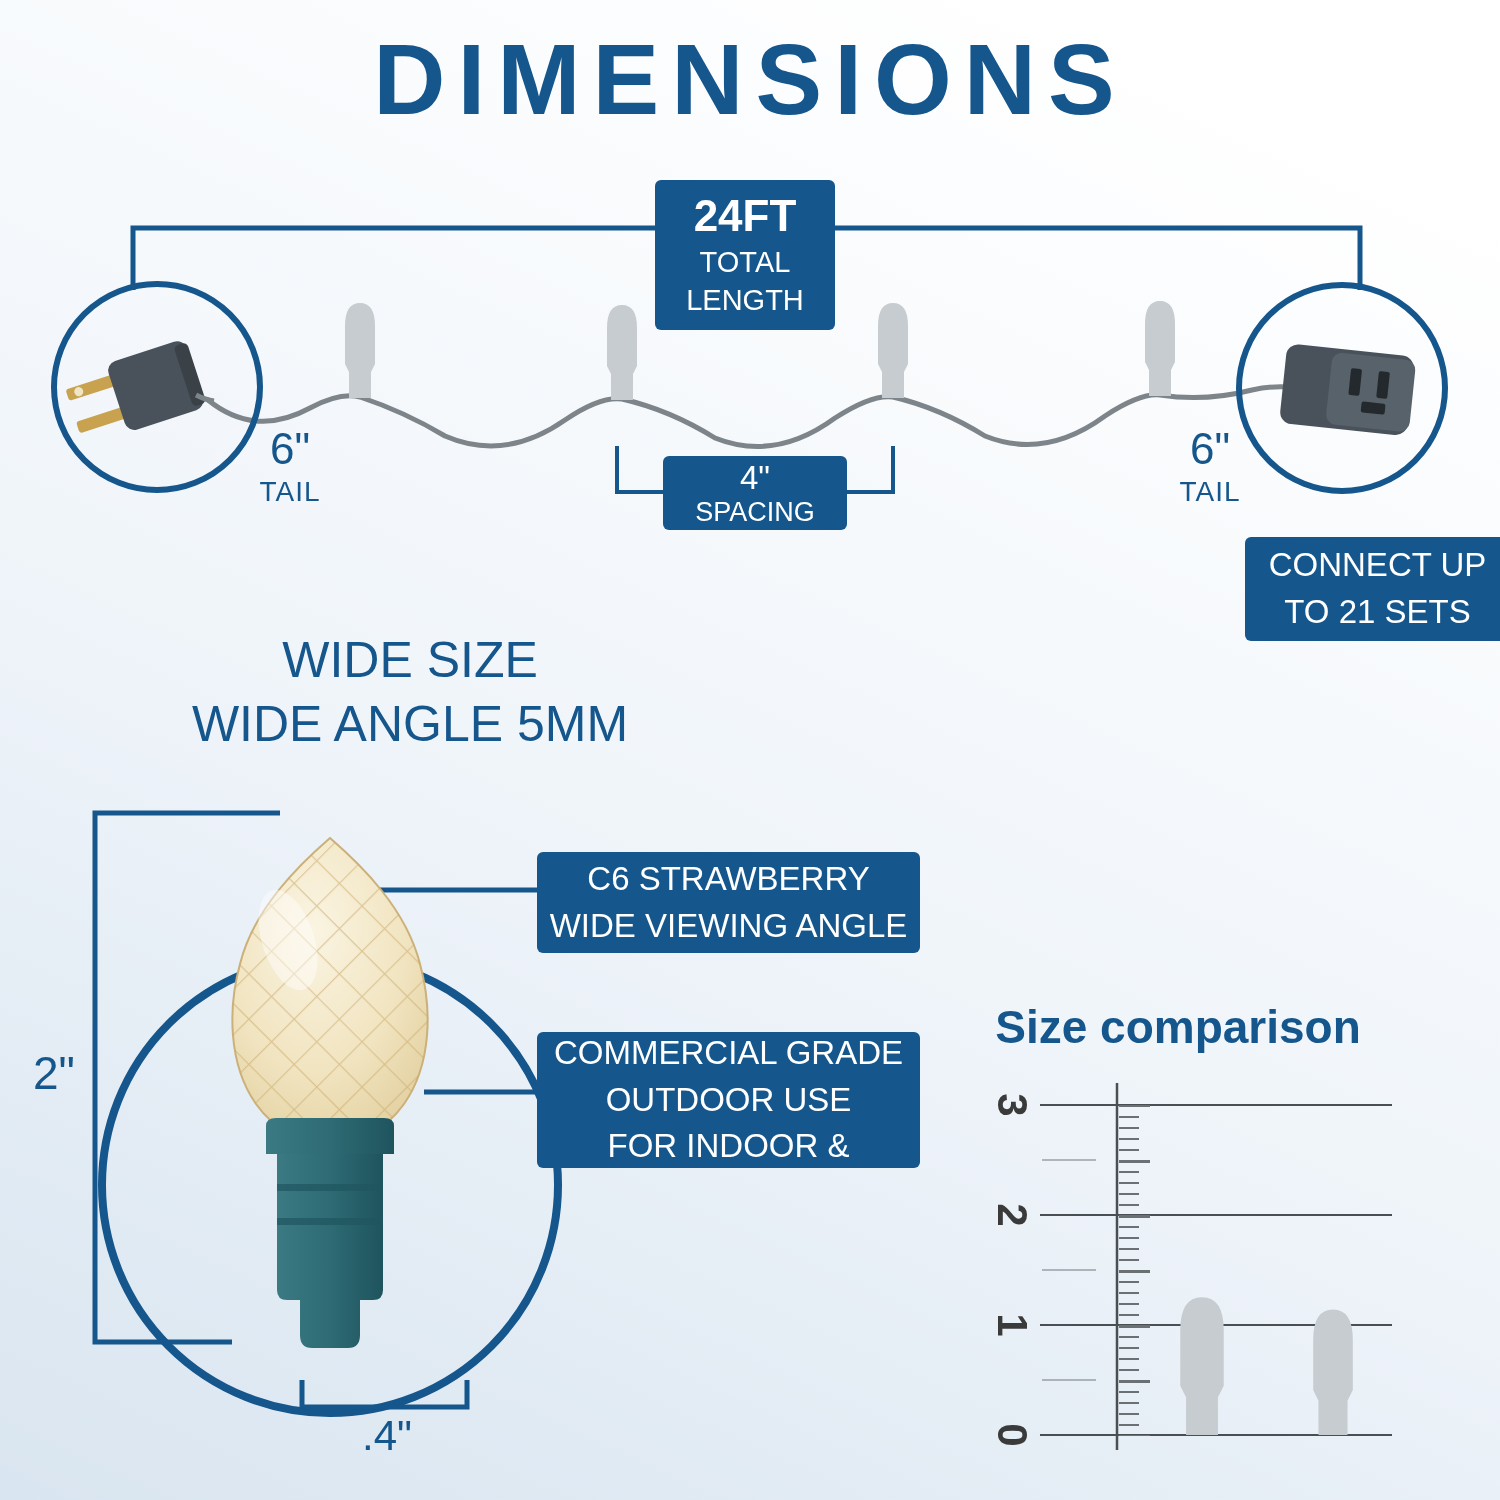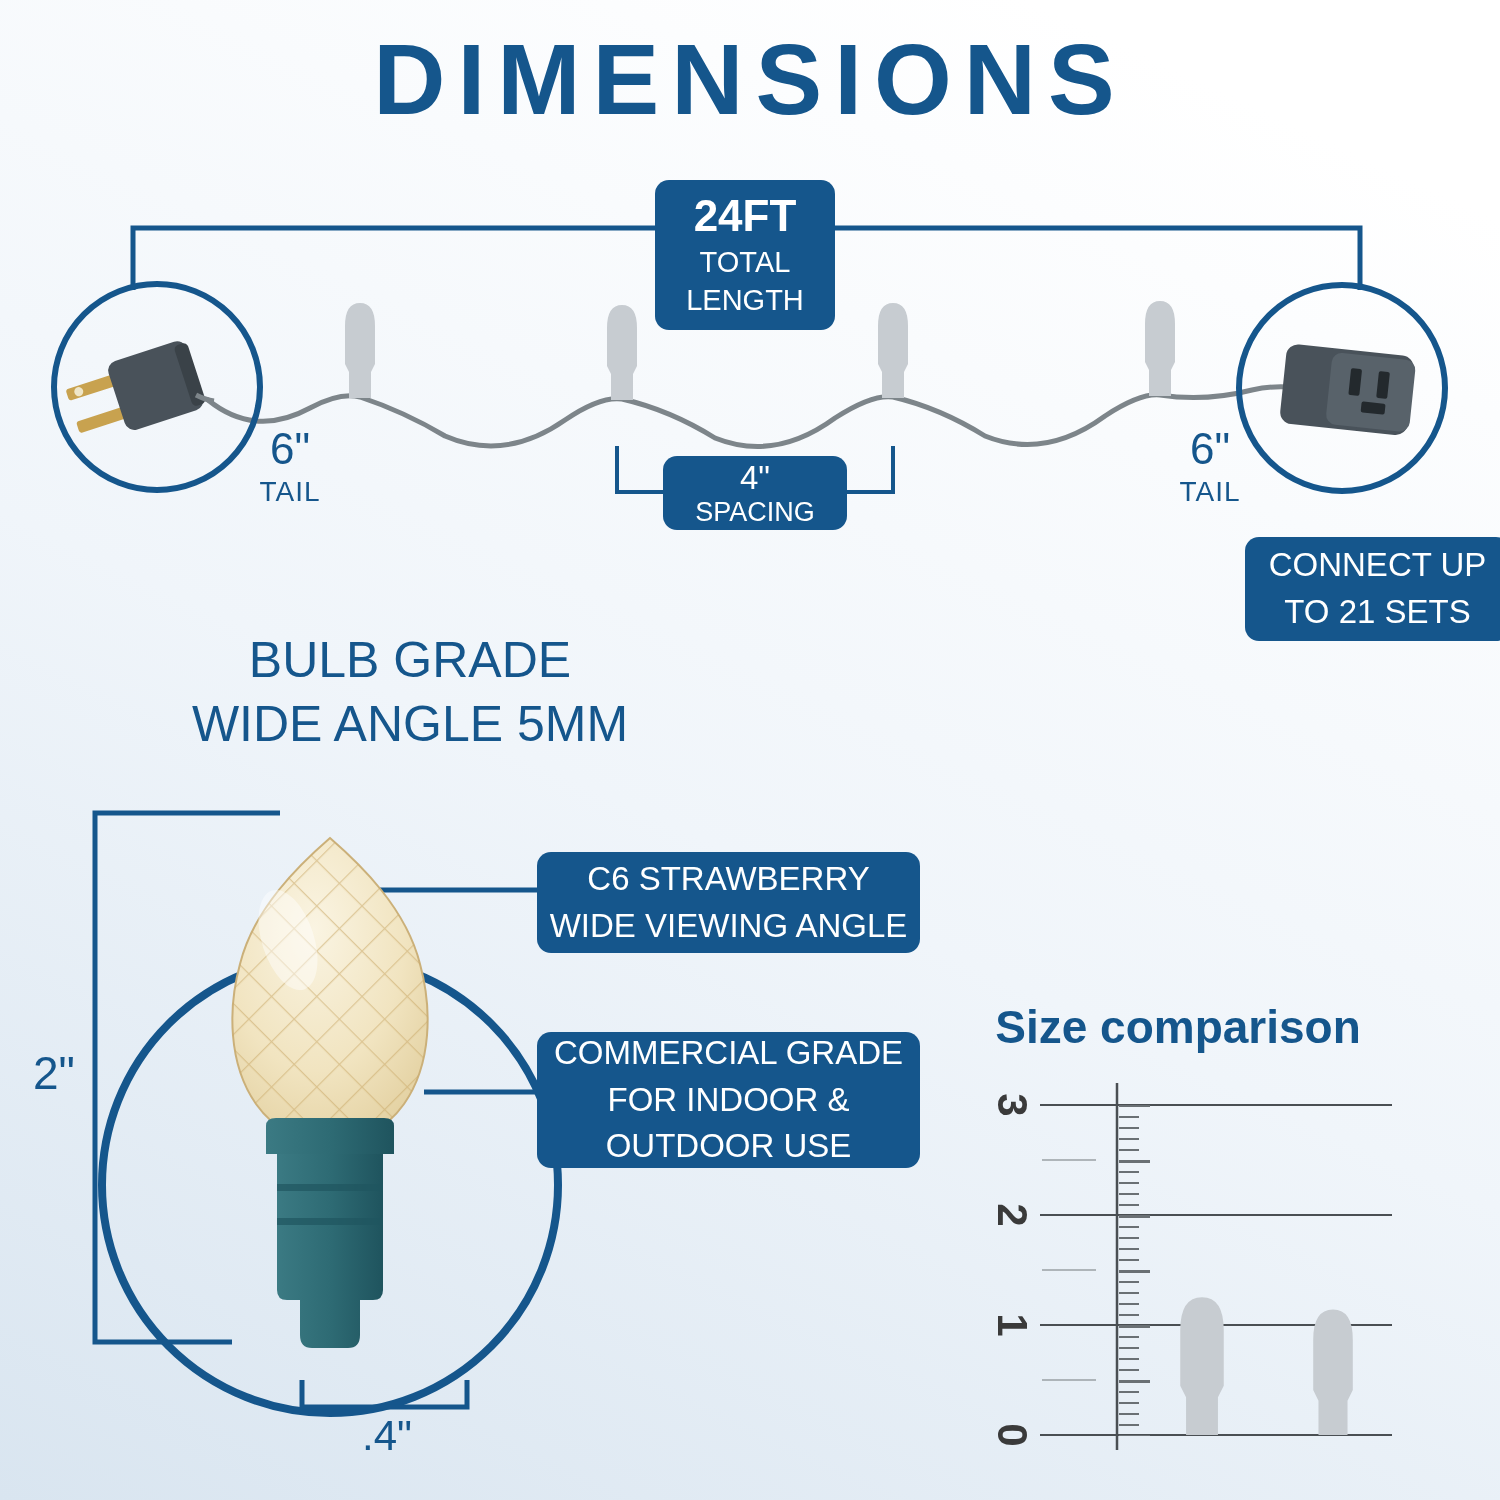--- a/index.html
+++ b/index.html
@@ -3,21 +3,21 @@
 <meta charset="utf-8">
 <style>
   *{margin:0;padding:0;box-sizing:border-box}
   html,body{width:1500px;height:1500px}
   body{font-family:"Liberation Sans",sans-serif;background:linear-gradient(205deg,#ffffff 10%,#f0f5fa 55%,#d9e5f0 100%)}
   .stage{position:relative;width:1500px;height:1500px;overflow:hidden}
   svg.layer{position:absolute;left:0;top:0}
   .abs{position:absolute}
   .blue{color:#15568c}
   .title{text-align:center;font-size:100px;font-weight:600;letter-spacing:12px}
-  .bluebox{position:absolute;background:#15568c;color:#fff;text-align:center;border-radius:14px;display:flex;flex-direction:column;justify-content:center;align-items:center}
+  .bluebox{position:absolute;background:#15568c;color:#fff;text-align:center;border-radius:6px;display:flex;flex-direction:column;justify-content:center;align-items:center}
   .bb-big{font-size:44px;font-weight:600;margin-bottom:2px}
   .bb-line{font-size:29px;line-height:1.32}
   .measure{text-align:center}
   .m-val{font-size:44px;font-weight:500}
   .m-lab{font-size:28px;letter-spacing:1px;margin-top:2px}
   .co-line{font-size:33px;line-height:1.42}
   .heading{ text-align:center;font-size:50px;font-weight:500;line-height:1.28}
   .rnum{position:absolute;width:48px;height:48px;display:flex;align-items:center;justify-content:center;font-size:42px;font-weight:600;color:#3a3a3a;transform:rotate(90deg)}
 </style>
 </head>
@@ -132,37 +132,37 @@
     <div class="m-val">6"</div>
     <div class="m-lab">TAIL</div>
   </div>
 
   <div class="bluebox" style="left:1245px;top:537px;width:265px;height:104px;">
     <div class="co-line">CONNECT UP</div>
     <div class="co-line">TO 21 SETS</div>
   </div>
 
   <div class="abs blue heading" style="left:120px;top:628px;width:580px;">
-    <div>BULB GRADE</div>
+    <div>WIDE SIZE</div>
     <div>WIDE ANGLE 5MM</div>
   </div>
 
   <div class="abs blue" style="left:18px;top:1046px;width:72px;font-size:46px;font-weight:500;text-align:center;">2"</div>
 
   <div class="abs blue" style="left:322px;top:1412px;width:130px;font-size:42px;font-weight:500;text-align:center;">.4"</div>
 
   <div class="bluebox" style="left:537px;top:852px;width:383px;height:101px;">
     <div class="co-line">C6 STRAWBERRY</div>
     <div class="co-line">WIDE VIEWING ANGLE</div>
   </div>
 
   <div class="bluebox" style="left:537px;top:1032px;width:383px;height:136px;">
     <div class="co-line">COMMERCIAL GRADE</div>
+    <div class="co-line">OUTDOOR USE</div>
     <div class="co-line">FOR INDOOR &amp;</div>
-    <div class="co-line">OUTDOOR USE</div>
   </div>
 
   <div class="abs blue" style="left:978px;top:1000px;width:400px;text-align:center;font-size:46px;font-weight:700;">Size comparison</div>
 
   <div class="rnum" style="left:988px;top:1081px;">3</div>
   <div class="rnum" style="left:988px;top:1191px;">2</div>
   <div class="rnum" style="left:988px;top:1301px;">1</div>
   <div class="rnum" style="left:988px;top:1411px;">0</div>
 
 </div>

